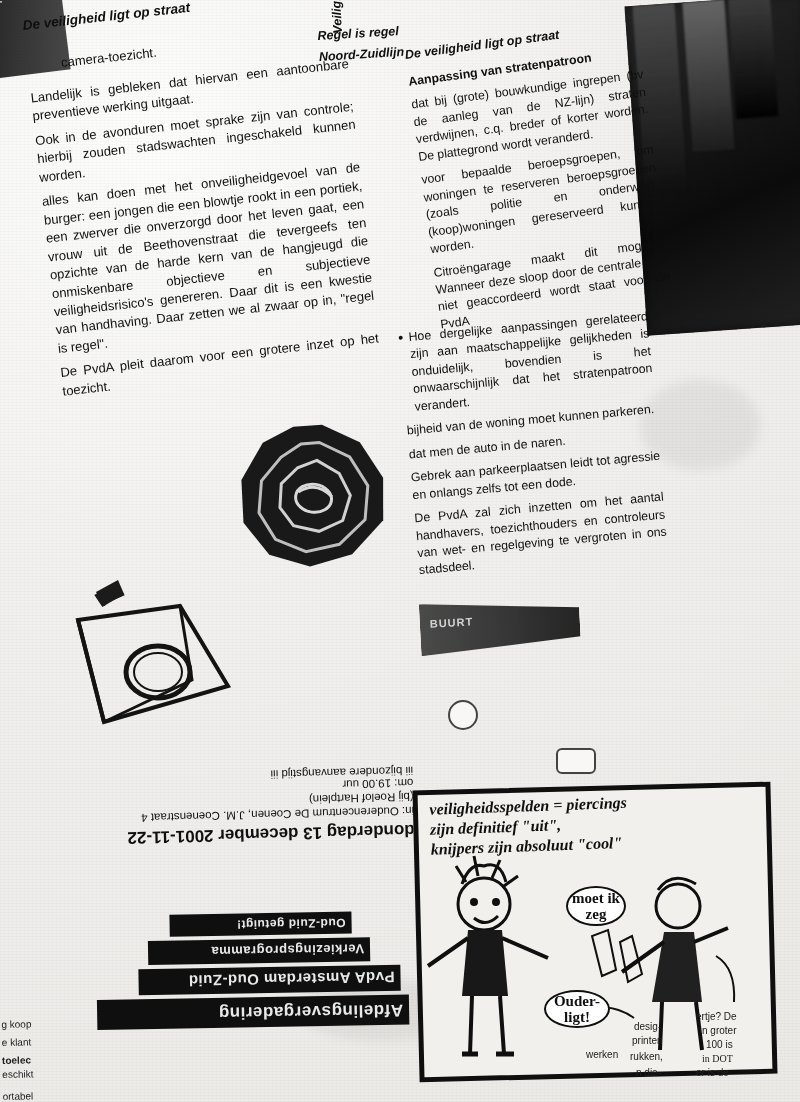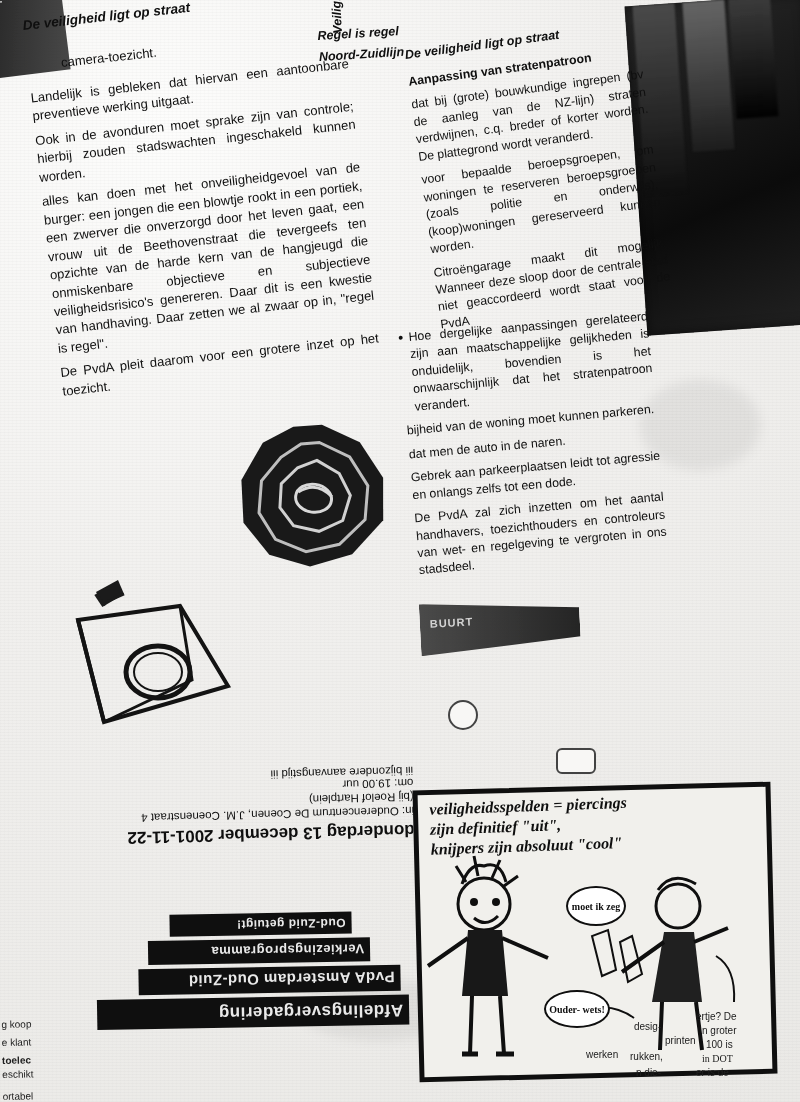--- a/index.html
+++ b/index.html
@@ -171,21 +171,21 @@
   #cartoon .hand{
     position:absolute;left:26px;top:104px;width:330px;
     font-family:"Liberation Serif", serif;
     font-style:italic;font-weight:bold;font-size:16px;line-height:1.25;
     transform:rotate(-2deg);
     z-index:3;
   }
   .bubble{
     position:absolute;border:2px solid #111;border-radius:50%;
     background:#fff;display:flex;align-items:center;justify-content:center;
-    text-align:center;font-size:10px;font-weight:bold;line-height:1.1;
+    text-align:center;font-size:15px;font-weight:bold;line-height:1.1;
     font-family:"Liberation Serif", serif;
     z-index:4;
   }
 
   
   #frag{
     position:absolute;left:0;top:1012px;width:230px;height:90px;
     font-size:10px;line-height:1.35;color:#222;
     transform:rotate(-1deg);
   }
@@ -312,21 +312,21 @@
     <div class="hole" style="left:44px;top:10px;"></div>
     <div class="hole" style="left:152px;top:58px;width:36px;height:22px;border-radius:6px;"></div>
     <div class="frame"></div>
     <div class="hand">
       <div>veiligheidsspelden = piercings</div>
       <div>zijn definitief "uit",</div>
       <div>knijpers zijn absoluut "cool"</div>
     </div>
 
     <div class="bubble" style="left:162px;top:196px;width:56px;height:36px;">moet ik zeg</div>
-    <div class="bubble" style="left:140px;top:300px;width:62px;height:34px;">Ouder- wets!</div>
+    <div class="bubble" style="left:140px;top:300px;width:62px;height:34px;">Ouder- ligt!</div>
 
     <svg style="position:absolute;left:12px;top:96px;" width="348" height="282" viewBox="0 0 348 282">
 
       <circle cx="68" cy="118" r="26" fill="none" stroke="#111" stroke-width="3"></circle>
       <path d="M46 98 q8 -22 22 -18 q16 -6 22 16" fill="none" stroke="#111" stroke-width="3"></path>
       <path d="M50 96 l-10 -16 M62 90 l-4 -20 M76 92 l8 -18 M88 100 l14 -10" stroke="#111" stroke-width="3"></path>
       <circle cx="58" cy="116" r="4" fill="#111"></circle>
       <circle cx="80" cy="116" r="4" fill="#111"></circle>
       <path d="M58 132 q12 10 24 -2" fill="none" stroke="#111" stroke-width="3"></path>
       <path d="M52 144 L46 210 L92 210 L86 144 Z" fill="#1a1a1a"></path>
@@ -356,17 +356,17 @@
   </div>
 
   <div id="fragR">
     <div class="f" style="left:120px;top:2px;">ertje? De</div>
     <div class="f" style="left:126px;top:16px;">n groter</div>
     <div class="f" style="left:130px;top:30px;">100 is</div>
     <div class="f" style="left:126px;top:44px;font-family:Liberation Serif, serif;">in DOT</div>
     <div class="f" style="left:120px;top:58px;">er is de</div>
     <div class="f" style="left:60px;top:58px;">n die-</div>
     <div class="f" style="left:54px;top:42px;text-align:center;">rukken,</div>
-    <div class="f" style="left:56px;top:26px;margin-left:33px;">printen</div>
+    <div class="f" style="left:56px;top:26px;">printen</div>
     <div class="f" style="left:58px;top:12px;text-align:center;">desig-</div>
     <div class="f" style="left:10px;top:40px;">werken</div>
   </div>
 </div>
 
 </body></html>

